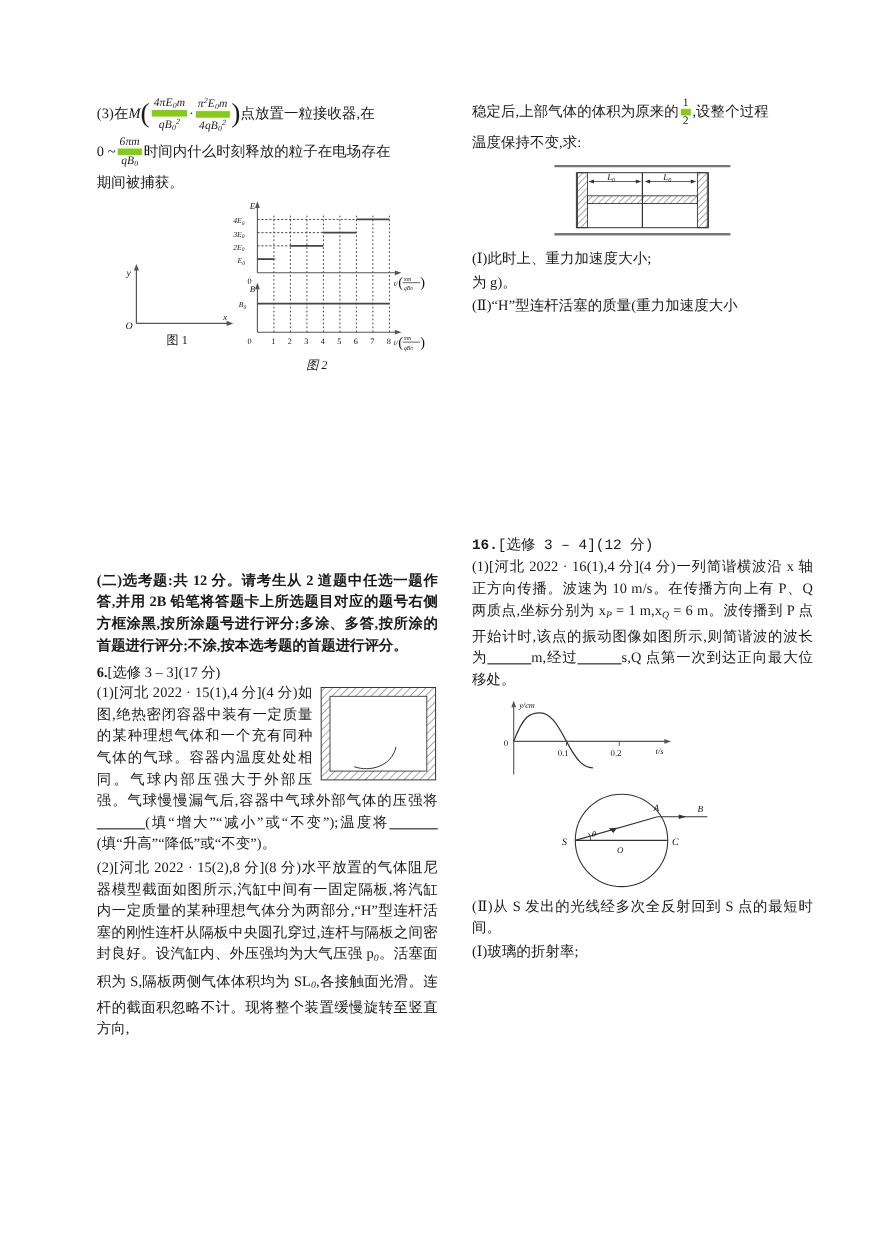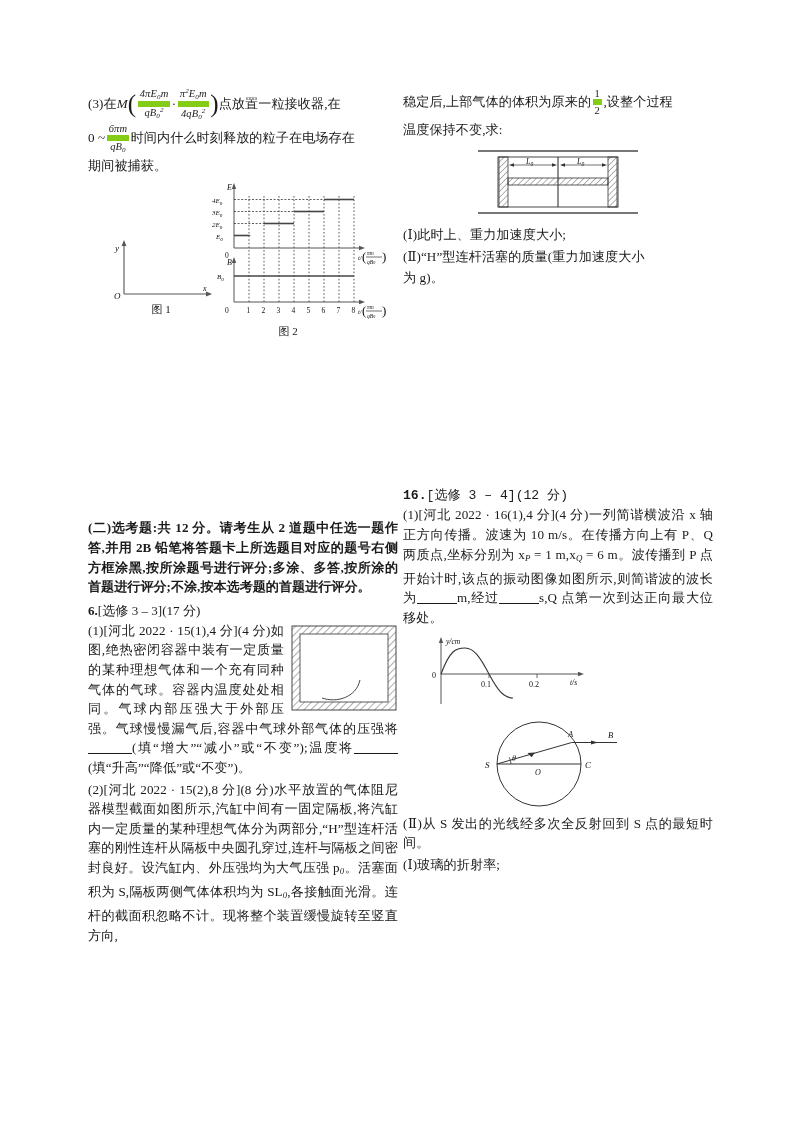--- a/index.html
+++ b/index.html
@@ -21,21 +21,21 @@
     width: 793px;
     height: 842px;
   }
   
   .col {
     position: absolute;
     top: 88px;
     width: 310px;
   }
   .col-left  { left: 88px; }
-  .col-right { left: 403px; }
+  .col-right { left: 429px; }
 
   p.body-text {
     margin: 0 0 2px 0;
     font-size: 13.1px;
     line-height: 19.6px;
     text-align: justify;
     text-justify: inter-ideograph;
     letter-spacing: 0.1px;
   }
 
@@ -197,21 +197,21 @@
           <text x="143.5" y="133" font-size="7.5" font-family="Liberation Serif, serif" fill="#111">8</text>
           <text x="150" y="134" font-size="6.5" font-style="italic" font-family="Liberation Serif, serif" fill="#111">t/</text>
           <g transform="translate(157,124)">
             <text x="2" y="5" font-size="5.5" font-style="italic" font-family="Liberation Serif, serif" fill="#111">πm</text>
             <line x1="1" y1="7" x2="17" y2="7" stroke="#111" stroke-width="0.6"></line>
             <text x="2" y="14" font-size="5.5" font-style="italic" font-family="Liberation Serif, serif" fill="#111">qB<tspan font-size="4">0</tspan></text>
             <text x="-3" y="11" font-size="13" font-family="Liberation Serif, serif" fill="#111">(</text>
             <text x="17" y="11" font-size="13" font-family="Liberation Serif, serif" fill="#111">)</text>
           </g>
         </svg>
-        <div class="fig-caption" style="width:160px;">图 2</div>
+        <div class="fig-caption" style="width:160px;font-style:italic;">图 2</div>
       </div>
     </div>
 
     <p class="bold-block" style="margin-top:188px;">(二)选考题:共 12 分。请考生从 2 道题中任选一题作答,并用 2B 铅笔将答题卡上所选题目对应的题号右侧方框涂黑,按所涂题号进行评分;多涂、多答,按所涂的首题进行评分;不涂,按本选考题的首题进行评分。</p>
 
     <p class="q-head" style="margin-top:4px;">
       <span class="q-num">6.</span><span>[选修 3 – 3](17 分)</span>
     </p>
 
     <div class="clearfix">
@@ -276,24 +276,24 @@
         <text x="52" y="19" font-size="8" font-style="italic" font-family="Liberation Serif, serif" fill="#111">L<tspan font-size="5.5" dy="1.8">0</tspan></text>
 
         <line x1="88" y1="20" x2="131" y2="20" stroke="#333" stroke-width="0.7"></line>
         <polygon points="86,20 91,18.2 91,21.8" fill="#333"></polygon>
         <polygon points="133,20 128,18.2 128,21.8" fill="#333"></polygon>
         <text x="103" y="19" font-size="8" font-style="italic" font-family="Liberation Serif, serif" fill="#111">L<tspan font-size="5.5" dy="1.8">0</tspan></text>
       </svg>
     </div>
 
     <p class="body-text">(Ⅰ)此时上、重力加速度大小;</p>
+    <p class="body-text">为 g)。</p>
     <p class="body-text">
       <span>(Ⅱ)“H”型连杆活塞的质量(重力加速度大小</span>
     </p>
-    <p class="body-text">为 g)。</p>
 
     <p class="q-head" style="margin-top:198px;font-family:Liberation Mono, monospace;">
       <span class="q-num">16.</span><span>[选修 3 – 4](12 分)</span>
     </p>
 
     <p class="body-text">
       <span>(1)[河北 2022 · 16(1),4 分](4 分)一列简谐横波沿 x 轴正方向传播。波速为 10 m/s。在传播方向上有 P、Q 两质点,坐标分别为 x</span><span class="sub">P</span><span> = 1 m,x</span><span class="sub">Q</span><span> = 6 m。波传播到 P 点开始计时,该点的振动图像如图所示,则简谐波的波长为</span><span class="blank-line" style="width:40px;"></span><span>m,经过</span><span class="blank-line" style="width:40px;"></span><span>s,</span><span>Q 点第一次到达正向最大位移处。</span>
     </p>
 
     <div style="margin:6px 0 4px 0; display:flex; justify-content:flex-start;">

